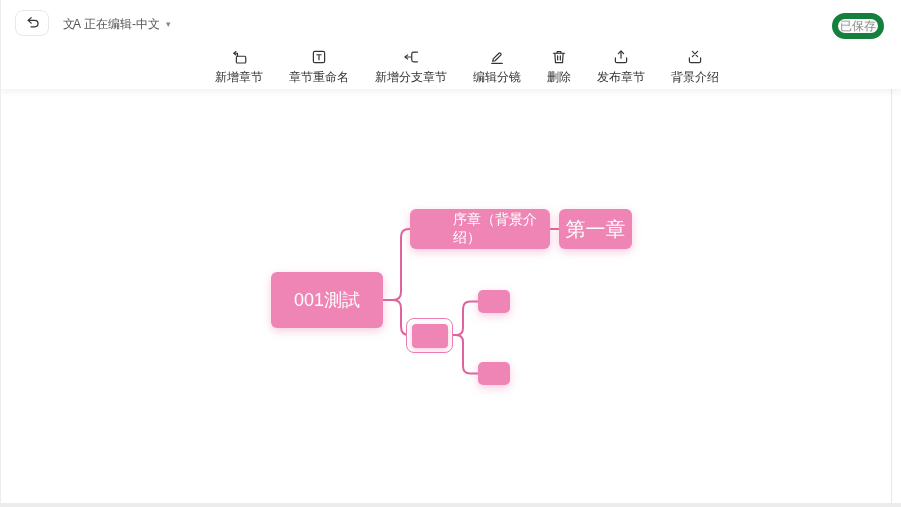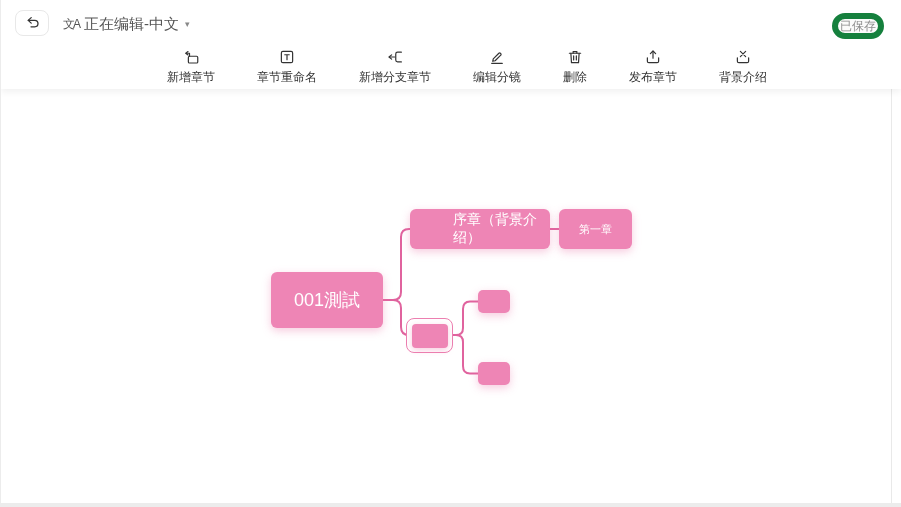--- a/index.html
+++ b/index.html
@@ -24,35 +24,35 @@
     width: 34px; height: 26px;
     border: 1px solid #e8e8e8; border-radius: 8px;
     background: #fff; display: flex; align-items: center; justify-content: center;
     cursor: pointer; color: #333;
   }
   .lang-group {
     position: absolute; left: 62px; top: 14px; height: 20px;
     display: flex; align-items: center; gap: 5px; cursor: pointer;
   }
   .translate-glyph { font-size: 12px; color: #555; letter-spacing: -2px; }
-  .lang-label { font-size: 15px; color: #555; text-align: center; }
+  .lang-label { font-size: 12px; color: #555; text-align: center; }
   .caret { font-size: 9px; color: #888; margin-left: 1px; }
   .saved-btn {
     position: absolute; right: 17px; top: 13px;
     width: 52px; height: 26px; border-radius: 13px;
     border: 6px solid #15803d; background: #fbfbfb;
     font-size: 12px; color: #8c8c8c;
     display: flex; align-items: center; justify-content: center;
     font-family: inherit;
   }
 
   
   .toolbar {
     position: absolute; left: 0; right: 0; top: 48px;
-    display: flex; justify-content: center; align-items: flex-end; gap: 42px; margin-left: 32px;
+    display: flex; justify-content: center; align-items: flex-end; gap: 26px; margin-left: 32px;
   }
   .tool {
     display: flex; flex-direction: column; align-items: center; gap: 3px;
     cursor: pointer; color: #333;
   }
   .tool-icon { height: 18px; display: flex; align-items: center; justify-content: center; }
   .tool-icon svg { stroke: #333; fill: none; stroke-width: 1.6; stroke-linecap: round; stroke-linejoin: round; }
   .tool-label { font-size: 12px; color: #333; white-space: nowrap; }
 
   
@@ -76,21 +76,21 @@
     position: absolute;
     background: var(--node-fill, #ee85b5);
     border-radius: 6px;
     color: #fff;
     display: flex; align-items: center; justify-content: center;
     box-shadow: 0 3px 8px rgba(233,121,171,0.38);
     cursor: pointer;
   }
   .mm-root   { left: 270px; top: 183px; width: 112px; height: 56px; font-size: 18px; }
   .mm-prologue { left: 409px; top: 120px; width: 140px; height: 40px; font-size: 14px; padding-left: 43px; }
-  .mm-chapter1 { left: 558px; top: 120px; width: 73px;  height: 40px; font-size: 11px; }
+  .mm-chapter1 { left: 558px; top: 120px; width: 73px;  height: 40px; font-size: 20px; }
   .mm-child  { width: 32px; height: 23px; border-radius: 5px; }
   .mm-child1 { left: 477px; top: 201px; }
   .mm-child2 { left: 477px; top: 273px; }
 
   .selection-ring {
     position: absolute; left: 405px; top: 229px;
     width: 47px; height: 35px;
     border: 1.5px solid var(--selection-ring, #ec7fb0);
     border-radius: 8px; background: #fff;
     display: flex; align-items: center; justify-content: center;

